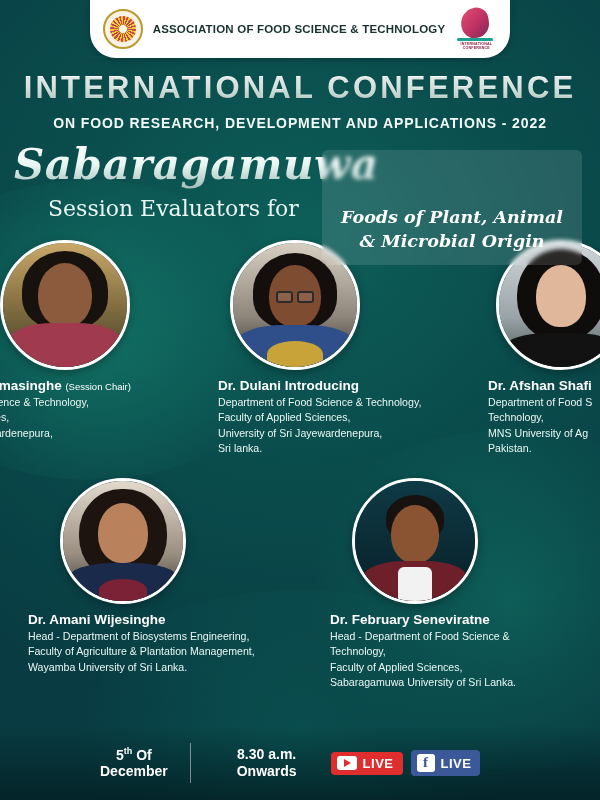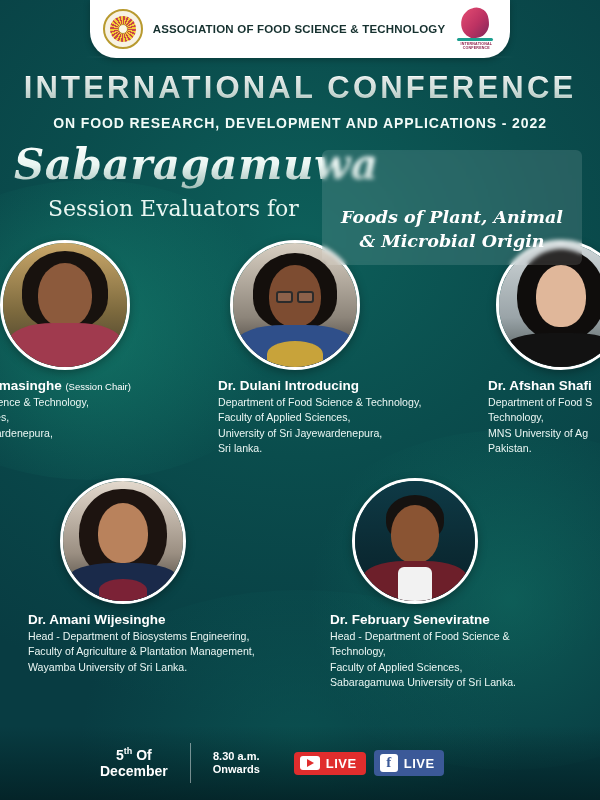--- a/index.html
+++ b/index.html
@@ -208,21 +208,21 @@
     position: absolute; left: 0; right: 0; bottom: 0; height: 74px;
     display: flex; align-items: center; z-index: 6;
     background: linear-gradient(180deg, rgba(4,40,44,0) 0%, rgba(3,34,38,.55) 60%, rgba(3,30,34,.8) 100%);
   }
   .f-date, .f-time {
     text-align: center; line-height: 1.2;
   }
   .f-date { margin-left: 100px; font-size: 14px; font-weight: bold; }
   .f-date .sup { font-size: 9px; vertical-align: super; text-align: right; }
   .f-sep { width: 1px; height: 40px; background: rgba(255,255,255,.45); margin: 0 22px; }
-  .f-time { font-size: 11px; font-weight: bold; }
+  .f-time { font-size: 14px; font-weight: bold; margin-left: 24px; }
   .live-group { display: flex; align-items: center; gap: 8px; margin-left: 34px; }
   .yt {
     display: flex; align-items: center; gap: 6px;
     background: #e02d2d; border-radius: 4px; padding: 4px 9px 4px 6px;
   }
   .yt .play {
     width: 20px; height: 14px; background: #fff; border-radius: 3px; position: relative;
   }
   .yt .play:after {
     content: ""; position: absolute; left: 7px; top: 3px;

